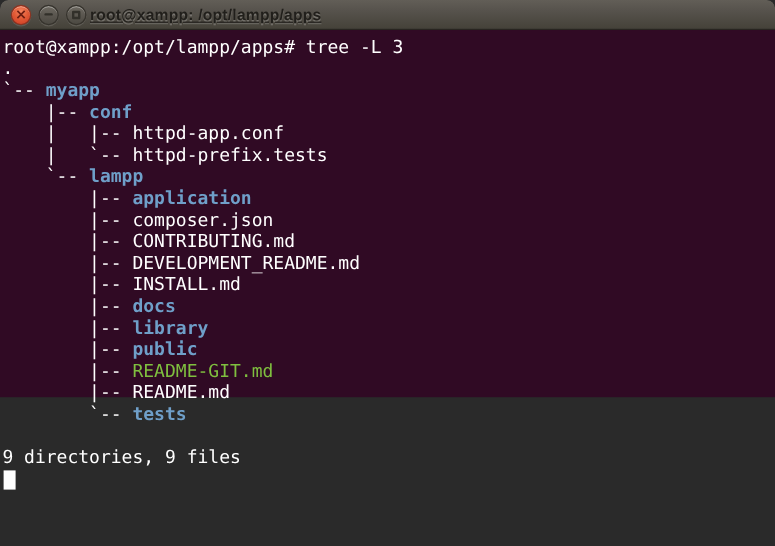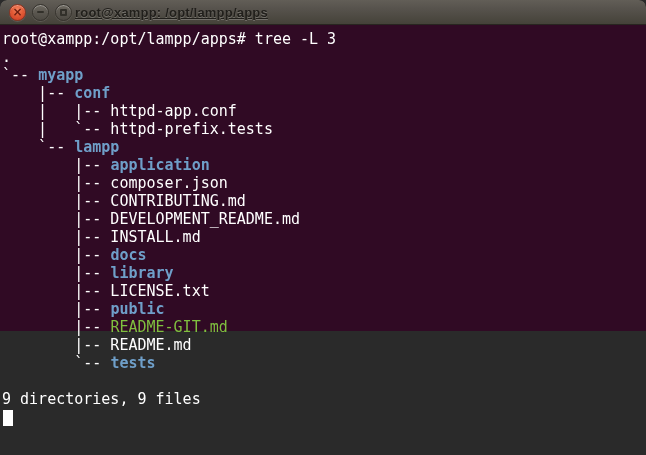--- a/index.html
+++ b/index.html
@@ -101,21 +101,20 @@
       <div class="term-line"><span class="seg-plain">    |   |-- httpd-app.conf</span></div>
       <div class="term-line"><span class="seg-plain">    |   `-- httpd-prefix.tests</span></div>
       <div class="term-line"><span class="seg-plain">    `-- </span><span class="seg-dir">lampp</span></div>
       <div class="term-line"><span class="seg-plain">        |-- </span><span class="seg-dir">application</span></div>
       <div class="term-line"><span class="seg-plain">        |-- composer.json</span></div>
       <div class="term-line"><span class="seg-plain">        |-- CONTRIBUTING.md</span></div>
       <div class="term-line"><span class="seg-plain">        |-- DEVELOPMENT_README.md</span></div>
       <div class="term-line"><span class="seg-plain">        |-- INSTALL.md</span></div>
       <div class="term-line"><span class="seg-plain">        |-- </span><span class="seg-dir">docs</span></div>
       <div class="term-line"><span class="seg-plain">        |-- </span><span class="seg-dir">library</span></div>
-      <div class="term-line"><span class="seg-plain">        |-- LICENSE.txt</span></div>
       <div class="term-line"><span class="seg-plain">        |-- </span><span class="seg-dir">public</span></div>
       <div class="term-line"><span class="seg-plain">        |-- </span><span class="seg-exec">README-GIT.md</span></div>
       <div class="term-line"><span class="seg-plain">        |-- README.md</span></div>
       <div class="term-line"><span class="seg-plain">        `-- </span><span class="seg-dir">tests</span></div>
       <div class="term-line"><span class="seg-plain"></span></div>
       <div class="term-line"><span class="seg-plain">9 directories, 9 files</span></div>
       <div class="term-line"><span class="cursor-block"></span></div>
     </div>
 
 </div>

